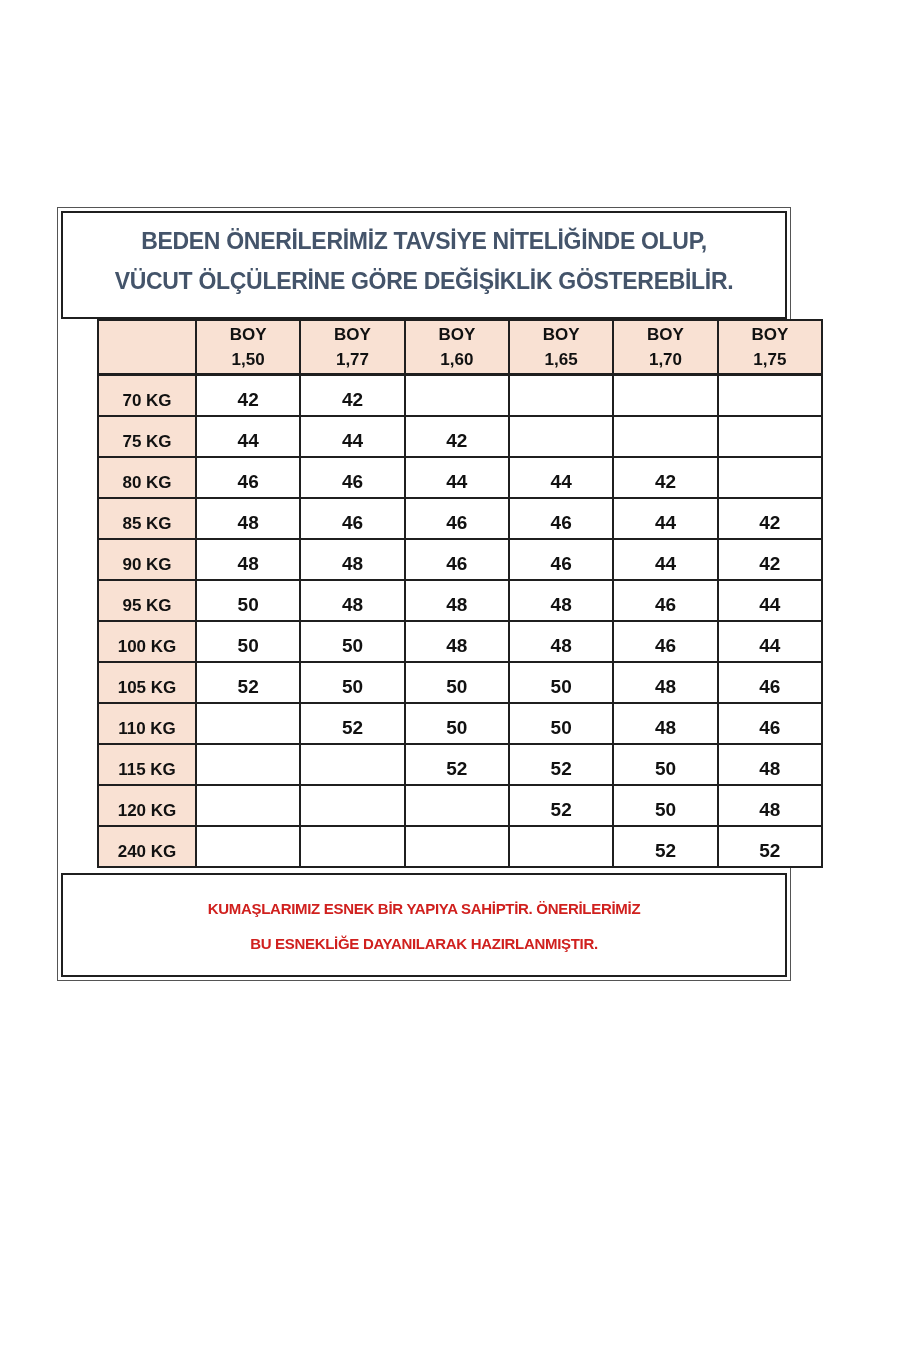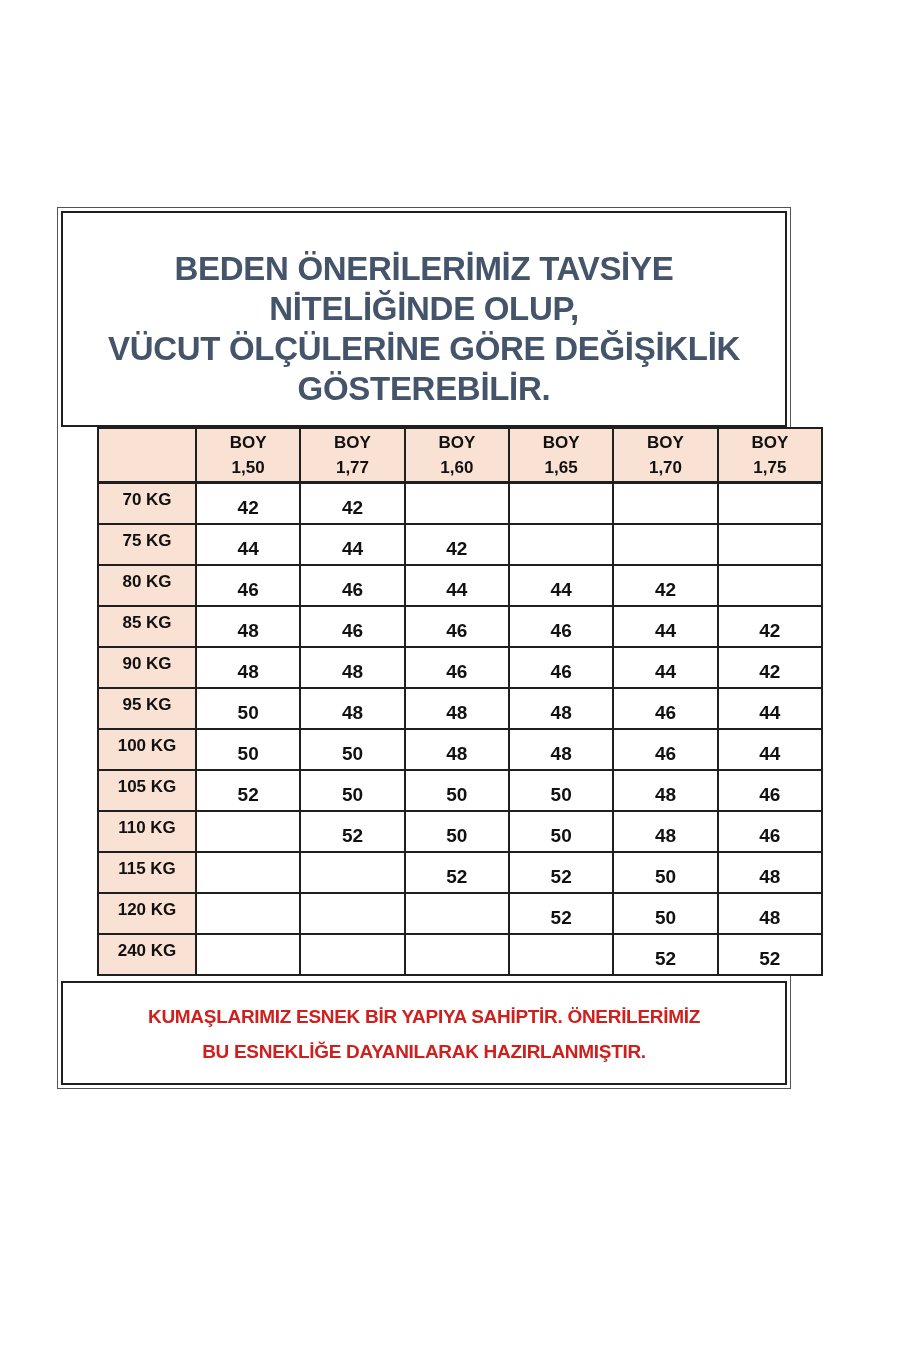--- a/index.html
+++ b/index.html
@@ -24,24 +24,24 @@
     left:57px;top:207px;
     width:734px;
     border:1px solid #555;
     padding:3px;
     background:#ffffff;
   }
   .title-box{
     border:2px solid var(--grid);
     background:#ffffff;
     text-align:center;
-    padding:36px 6px 16px 6px;
+    padding:8px 6px 16px 6px;
     color:var(--title);
     font-weight:bold;
-    font-size:33px;
+    font-size:23px;
     line-height:40px;
     letter-spacing:-0.3px;
   }
   table.size-table{
     width:100%;
     border-collapse:collapse;
     table-layout:fixed;
     margin-left:36px;
   }
   .size-table th,.size-table td{
@@ -57,38 +57,38 @@
     line-height:25px;
     border-bottom:3px solid var(--grid);
     vertical-align:middle;
   }
   .size-table tbody tr{height:41px;}
   .size-table tbody th.kg{
     background:var(--peach);
     font-size:17px;
     font-weight:bold;
     vertical-align:bottom;
-    padding-bottom:13px;
+    padding-bottom:4px;
   }
   .size-table tbody td{
     background:#ffffff;
     font-size:19px;
     font-weight:bold;
     vertical-align:bottom;
     padding-bottom:4px;
   }
   .footer-box{
     margin-top:5px;
     border:2px solid var(--grid);
     background:#ffffff;
     text-align:center;
     padding:16px 6px 14px 6px;
     color:var(--red);
     font-weight:bold;
-    font-size:19px;
+    font-size:15px;
     line-height:35px;
     letter-spacing:-0.3px;
   }
 </style>
 </head>
 <body>
 
 <div class="page">
   <div class="sheet">
 

